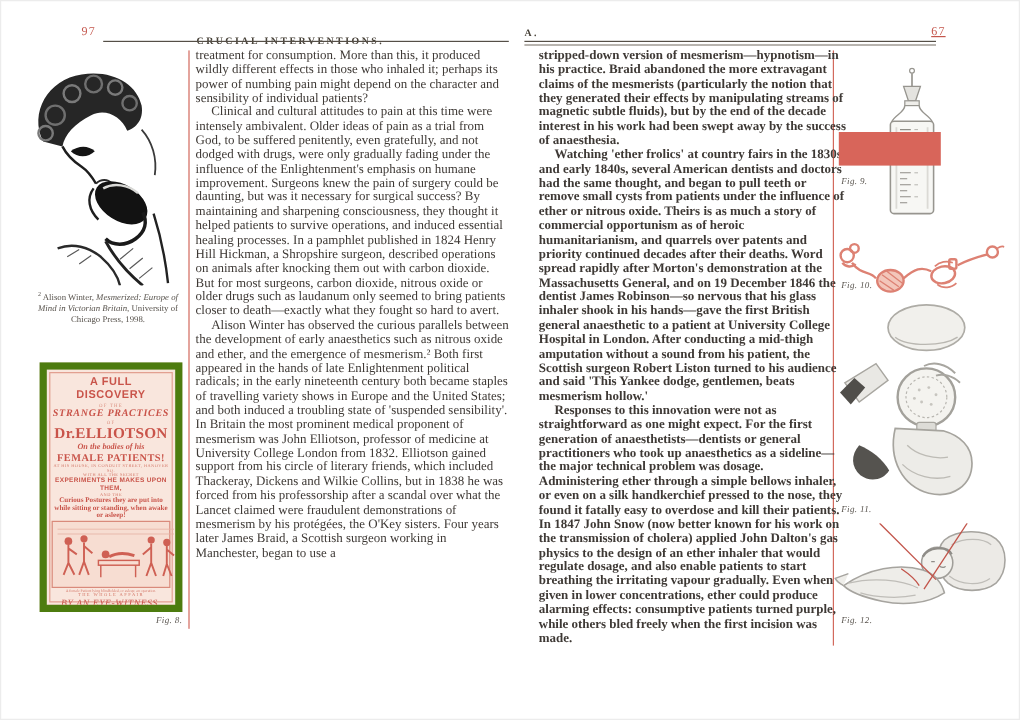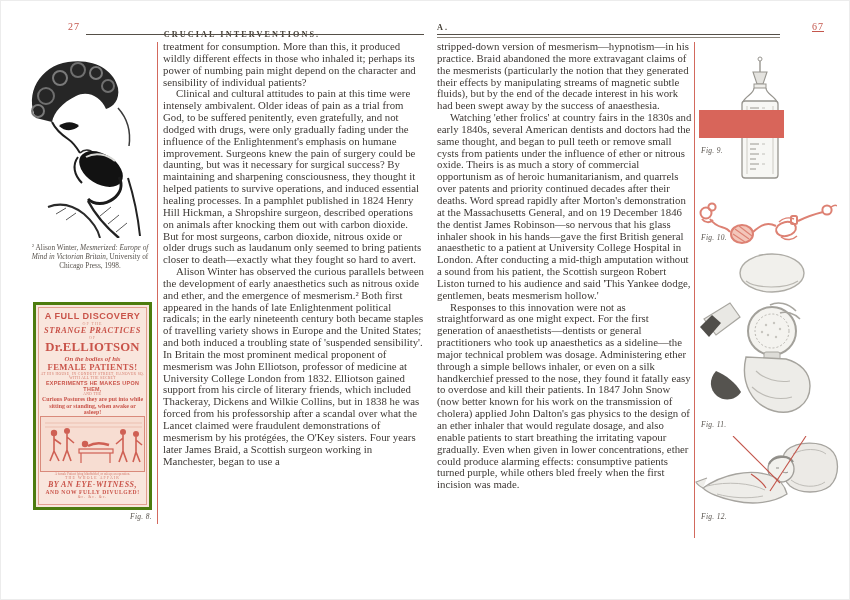--- a/index.html
+++ b/index.html
@@ -21,56 +21,56 @@
   
   .marginnote{position:absolute;left:27px;top:243px;width:126px;text-align:center;
     font-size:7.3px;line-height:9.2px;color:#57524c;}
   .marginnote i{font-style:italic;}
   .marginnote sup{font-size:5px;vertical-align:super;line-height:0;}
   
   .figcap{position:absolute;font-style:italic;font-size:7.5px;color:#57524c;letter-spacing:0.3px;}
   
   .poster{
     position:absolute;left:33px;top:302px;width:119px;height:208px;box-sizing:border-box;
-    background:#f9e6dd;border:3px solid #4d7c0f;
+    background:#f9e6dd;border:6px solid #4d7c0f;
     box-shadow:inset 0 0 0 2px #f9e6dd, inset 0 0 0 3px #e2a091;
     text-align:center;color:#c9544a;padding-top:5px;overflow:hidden;
     font-family:"Liberation Serif",serif;
   }
   .poster div{margin:0 4px;}
   .p-discovery{font-family:"Liberation Sans",sans-serif;font-weight:bold;font-size:9.5px;letter-spacing:0.5px;transform:scaleX(.96);}
   .p-tiny{font-size:4px;letter-spacing:1px;color:#d98c7d;margin-top:1px;}
   .p-strange{font-weight:bold;font-size:8.4px;letter-spacing:0.6px;margin-top:1px;font-style:italic;}
   .p-name{font-weight:bold;font-size:12.5px;letter-spacing:0.2px;margin-top:2px;transform:scaleX(1.02);}
   .p-bodies{font-weight:bold;font-style:italic;font-size:6.8px;margin-top:1px;}
   .p-female{font-weight:bold;font-size:8.6px;letter-spacing:0.4px;margin-top:2px;}
   .p-micro{font-size:3.6px;letter-spacing:0.4px;color:#d4796a;margin-top:2px;}
   .p-exper{font-family:"Liberation Sans",sans-serif;font-weight:bold;font-size:5.4px;letter-spacing:0.3px;margin-top:2px;}
   .p-curious{font-weight:bold;font-size:5.9px;line-height:6.6px;margin-top:2px;}
   .p-scene{margin:3px 6px 0 6px;border:1px solid #d98a7b;background:#f7ddd2;height:54px;position:relative;}
   .p-scenecap{font-size:3.2px;color:#d4796a;margin-top:1px;}
   .p-whole{font-size:3.8px;letter-spacing:1.2px;color:#d4796a;margin-top:2px;}
-  .p-witness{font-weight:bold;font-style:italic;font-size:8px;letter-spacing:0.5px;margin-top:1px;}
+  .p-witness{font-weight:normal;font-style:italic;font-size:8px;letter-spacing:0.5px;margin-top:1px;}
   .p-divulged{font-weight:bold;font-size:5.6px;letter-spacing:0.6px;margin-top:1px;}
   .p-etc{font-size:3.8px;letter-spacing:1px;color:#d4796a;margin-top:1px;}
   
   .ill{position:absolute;}
   .redband{position:absolute;left:699px;top:110px;width:85px;height:28px;background:#d8655a;z-index:3;}
 </style>
 </head>
 <body>
 
 <div class="spread">
 
-  <div class="pagenum" style="left:68px;top:21px;">27</div>
+  <div class="pagenum" style="left:68px;top:21px;">97</div>
   <div class="runhead" style="left:60px;top:30px;width:364px;text-align:center;">CRUCIAL INTERVENTIONS.</div>
   <div class="headrule" style="left:86px;top:34px;width:338px;"></div>
 
   <div class="runhead" style="left:437px;top:23px;">A.</div>
-  <div class="pagenum" style="left:812px;top:21px;text-decoration:underline;">67</div>
+  <div class="pagenum" style="left:776px;top:21px;text-decoration:underline;">67</div>
   <div class="headrule" style="left:437px;top:34px;width:343px;"></div>
   <div class="headrule2" style="left:437px;top:36.5px;width:343px;"></div>
 
   <svg class="ill" style="left:22px;top:56px;" width="132" height="182" viewBox="0 0 132 182">
     <path d="M14,62 C2,38 18,10 46,6 C72,2 92,14 96,32 C98,44 91,51 84,53 C79,41 66,34 54,40 C40,47 32,56 30,66 Z" fill="#262626"></path>
     <circle cx="24" cy="40" r="8" fill="none" stroke="#6f6f6f" stroke-width="2"></circle>
     <circle cx="38" cy="22" r="7" fill="none" stroke="#7a7a7a" stroke-width="2"></circle>
     <circle cx="56" cy="14" r="7" fill="none" stroke="#6f6f6f" stroke-width="2"></circle>
     <circle cx="74" cy="17" r="6" fill="none" stroke="#7a7a7a" stroke-width="2"></circle>
     <circle cx="86" cy="30" r="6" fill="none" stroke="#6f6f6f" stroke-width="2"></circle>
@@ -134,21 +134,21 @@
     </div>
     <div class="p-scenecap">A female Patient lying blindfolded, or asleep; an operation.</div>
     <div class="p-whole">THE WHOLE AFFAIR</div>
     <div class="p-witness">BY AN EYE-WITNESS,</div>
     <div class="p-divulged">AND NOW FULLY DIVULGED!</div>
     <div class="p-etc">&amp;c. &amp;c. &amp;c.</div>
   </div>
   <div class="figcap" style="left:130px;top:512px;">Fig. 8.</div>
 
   <div class="colrule" style="left:694px;top:42px;height:496px;"></div>
-  <div class="bodycol" style="left:437px;top:41px;width:256px;">
+  <div class="bodycol" style="left:449px;top:41px;width:256px;font-weight:bold;">
     <p>stripped-down version of mesmerism—hypnotism—in his practice. Braid abandoned the more extravagant claims of the mesmerists (particularly the notion that they generated their effects by manipulating streams of magnetic subtle fluids), but by the end of the decade interest in his work had been swept away by the success of anaesthesia.</p>
     <p class="ind">Watching 'ether frolics' at country fairs in the 1830s and early 1840s, several American dentists and doctors had the same thought, and began to pull teeth or remove small cysts from patients under the influence of ether or nitrous oxide. Theirs is as much a story of commercial opportunism as of heroic humanitarianism, and quarrels over patents and priority continued decades after their deaths. Word spread rapidly after Morton's demonstration at the Massachusetts General, and on 19 December 1846 the dentist James Robinson—so nervous that his glass inhaler shook in his hands—gave the first British general anaesthetic to a patient at University College Hospital in London. After conducting a mid-thigh amputation without a sound from his patient, the Scottish surgeon Robert Liston turned to his audience and said 'This Yankee dodge, gentlemen, beats mesmerism hollow.'</p>
     <p class="ind">Responses to this innovation were not as straightforward as one might expect. For the first generation of anaesthetists—dentists or general practitioners who took up anaesthetics as a sideline—the major technical problem was dosage. Administering ether through a simple bellows inhaler, or even on a silk handkerchief pressed to the nose, they found it fatally easy to overdose and kill their patients. In 1847 John Snow (now better known for his work on the transmission of cholera) applied John Dalton's gas physics to the design of an ether inhaler that would regulate dosage, and also enable patients to start breathing the irritating vapour gradually. Even when given in lower concentrations, ether could produce alarming effects: consumptive patients turned purple, while others bled freely when the first incision was made.</p>
   </div>
 
   <svg class="ill" style="left:709px;top:56px;z-index:2;" width="80" height="126" viewBox="0 0 80 126">
     <circle cx="51" cy="3" r="2" fill="none" stroke="#97958f" stroke-width="1"></circle>
     <line x1="51" y1="5" x2="51" y2="16" stroke="#97958f" stroke-width="1.4"></line>
     <path d="M44,16 H58 L54,28 H48 Z" fill="#e4e3df" stroke="#97958f" stroke-width="1.1"></path>
     <rect x="45" y="28" width="12" height="4" fill="#efeeea" stroke="#97958f" stroke-width="1"></rect>

